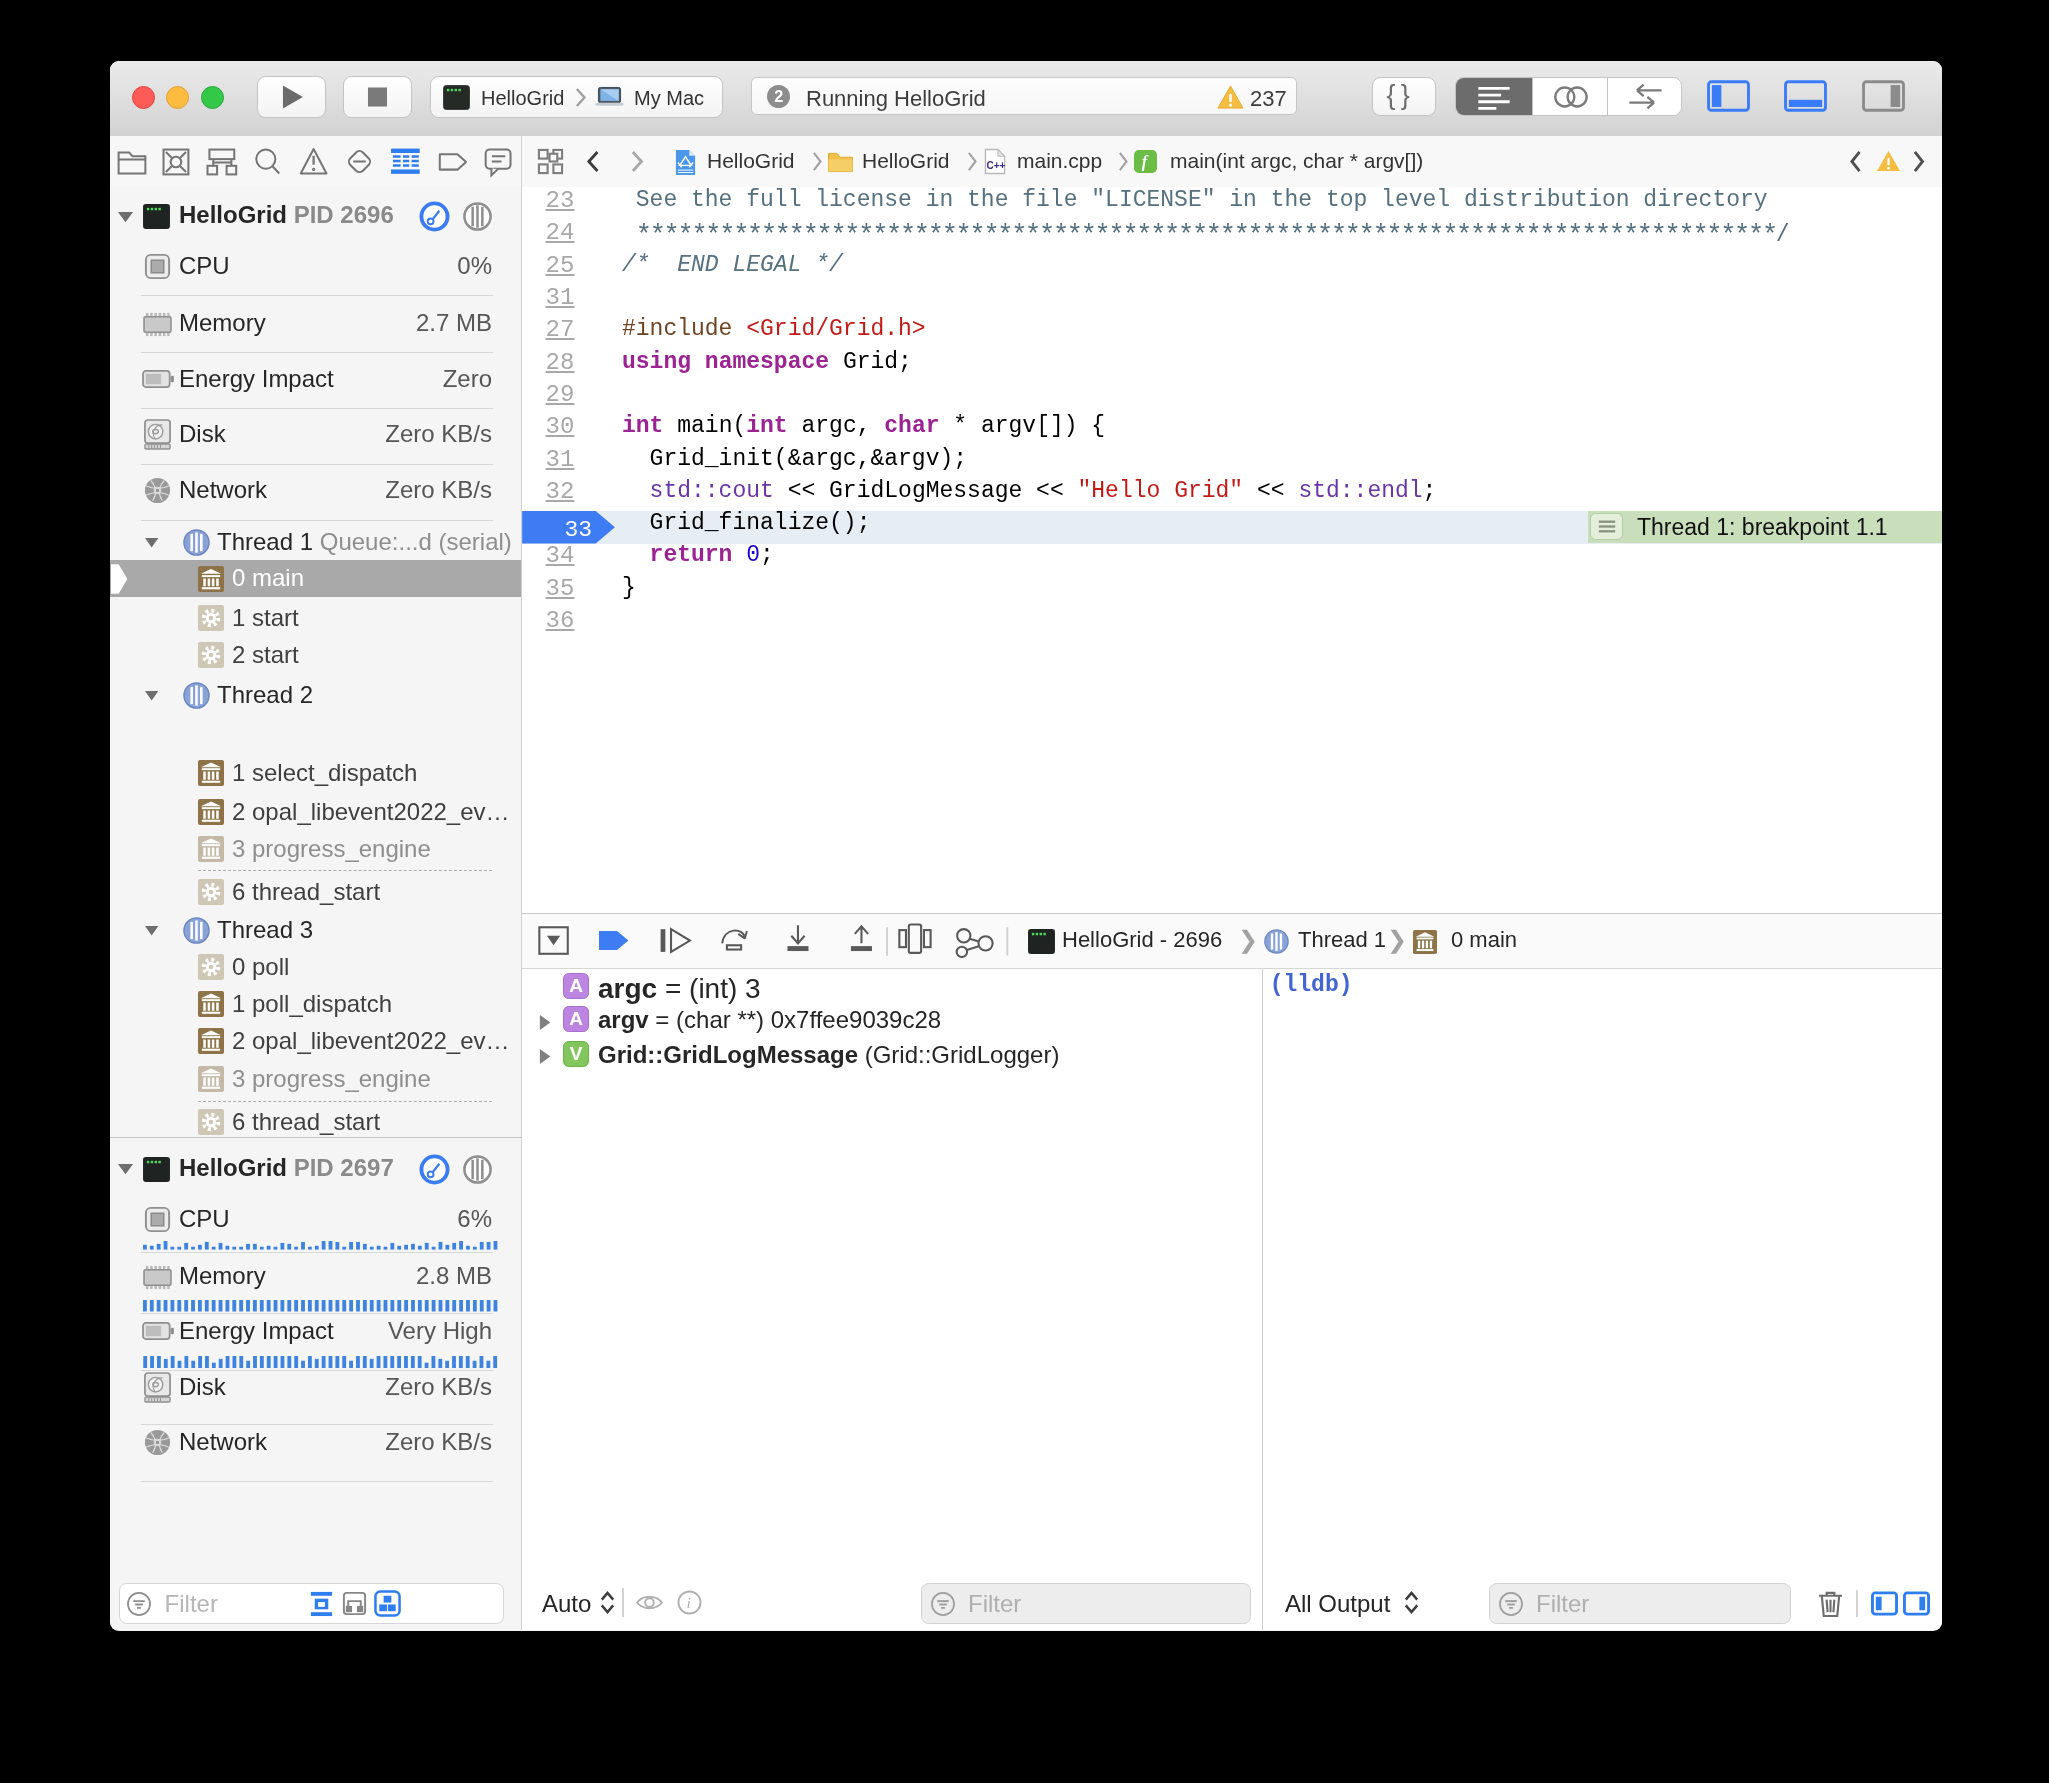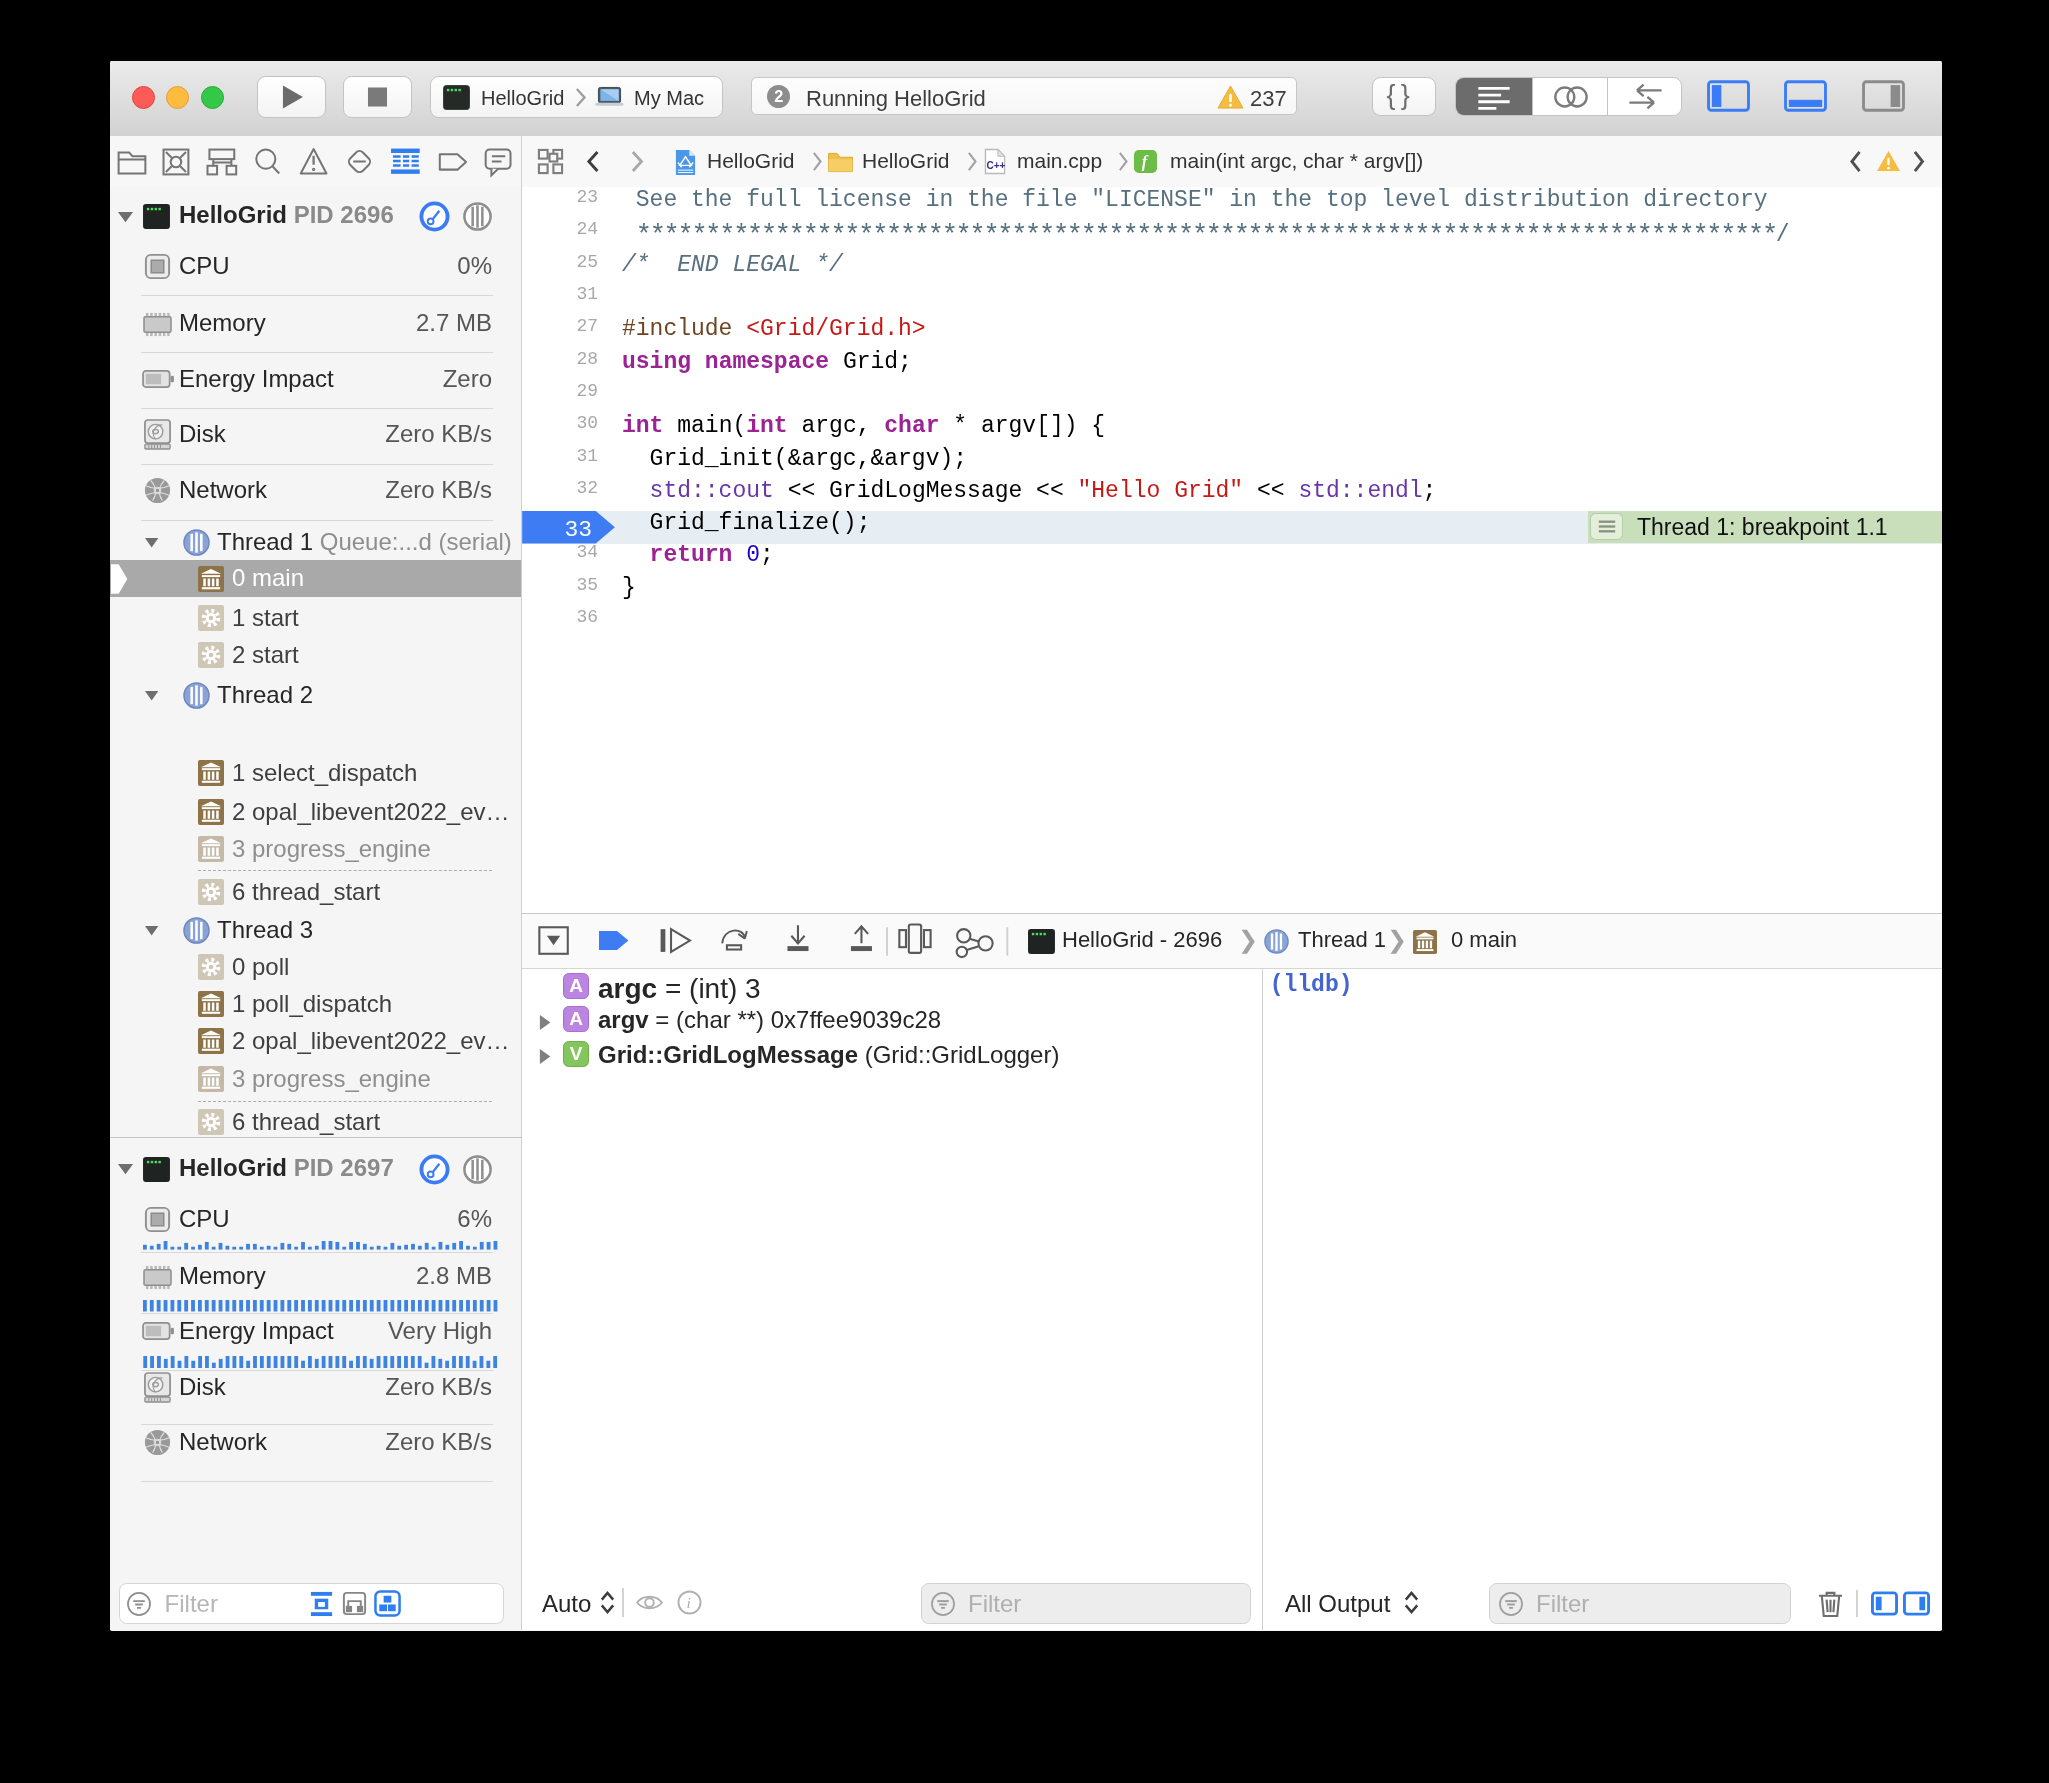--- a/index.html
+++ b/index.html
@@ -1,18 +1,18 @@
 <!DOCTYPE html>
 <html><head>
 <meta charset="utf-8">
 <style>
 html,body{margin:0;padding:0;}
 body{width:2049px;height:1784px;background:#000;position:relative;overflow:hidden;
   font-family:"Liberation Sans",sans-serif;-webkit-font-smoothing:antialiased;}
-#win{position:absolute;left:110px;top:61px;width:1832px;height:1570px;border-radius:2px;
+#win{position:absolute;left:110px;top:61px;width:1832px;height:1570px;border-radius:9px;
   background:#f5f5f5;overflow:hidden;}
 
 #titlebar{position:absolute;left:0;top:0;width:100%;height:75px;
   background:linear-gradient(#ebebeb,#d2d2d2);border-bottom:1px solid #b3b3b3;}
 .tl{position:absolute;top:25px;width:23px;height:23px;border-radius:50%;}
 .btn{position:absolute;top:15.3px;height:42px;border-radius:8.6px;
   background:linear-gradient(#ffffff,#f3f3f3);border:1px solid #c3c3c3;box-sizing:border-box;}
 
 #iconbar{position:absolute;left:0;top:75px;width:412px;height:52px;background:#f7f7f7;
   border-bottom:1px solid #d4d4d4;border-right:1px solid #cfcfcf;box-sizing:border-box;}
@@ -38,21 +38,21 @@
 .sep{position:absolute;left:31px;width:352px;height:1px;background:#d8d8d8;}
 .frow{position:absolute;left:0;width:412px;height:38px;}
 .ftxt{position:absolute;left:122px;top:4.8px;color:#3f3f3f;}
 .dash{position:absolute;left:88px;width:294px;height:0;border-top:1.9px dashed #aeaeae;}
 .hist{position:absolute;left:32.5px;width:358px;overflow:hidden;}
 .hist svg{display:block;}
 .fic{position:absolute;left:88px;top:5.7px;}
 .badge{position:absolute;width:26px;height:26px;border-radius:5.7px;border:1px solid;box-sizing:border-box;
   color:#fff;font-size:19px;font-weight:bold;text-align:center;line-height:24px;}
 .cl{position:absolute;left:0;width:1420px;height:32.5px;font-size:23px;white-space:pre;}
-.ln{position:absolute;left:0;top:1.9px;width:76px;text-align:right;color:#a8a8a8;font-size:18px;}
+.ln{position:absolute;left:0;top:1.9px;width:76px;text-align:center;color:#a8a8a8;font-size:24px;text-decoration:underline;}
 .ct{position:absolute;left:100px;top:1.9px;}
 .c{color:#56707f;} .i{font-style:italic;} .p{color:#6f4422;} .s{color:#c41a16;}
 .k{color:#9b2393;font-weight:bold;} .t{color:#000000;} .st{color:#6936aa;} .n{color:#1c00cf;}
 
 
 </style>
 </head>
 <body>
 <div id="win">
   <div id="titlebar">

